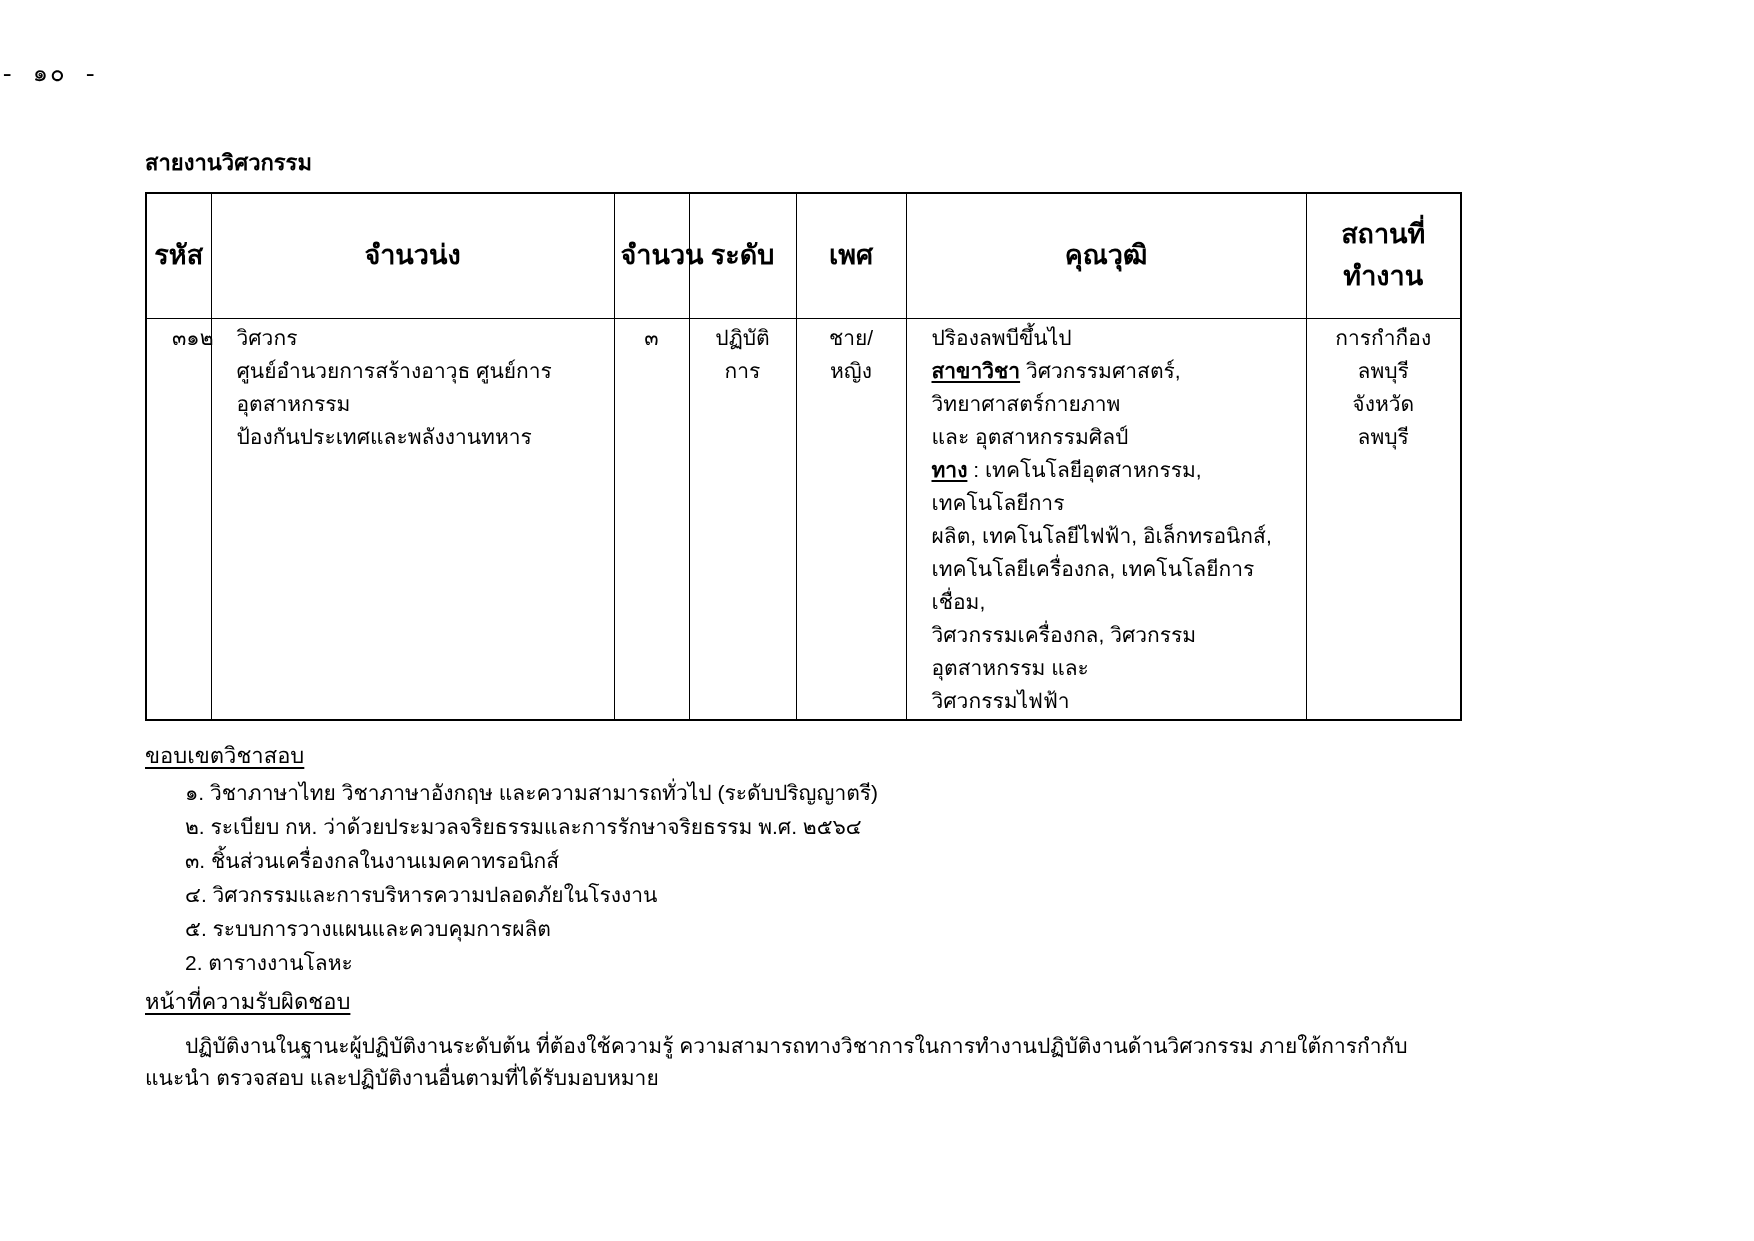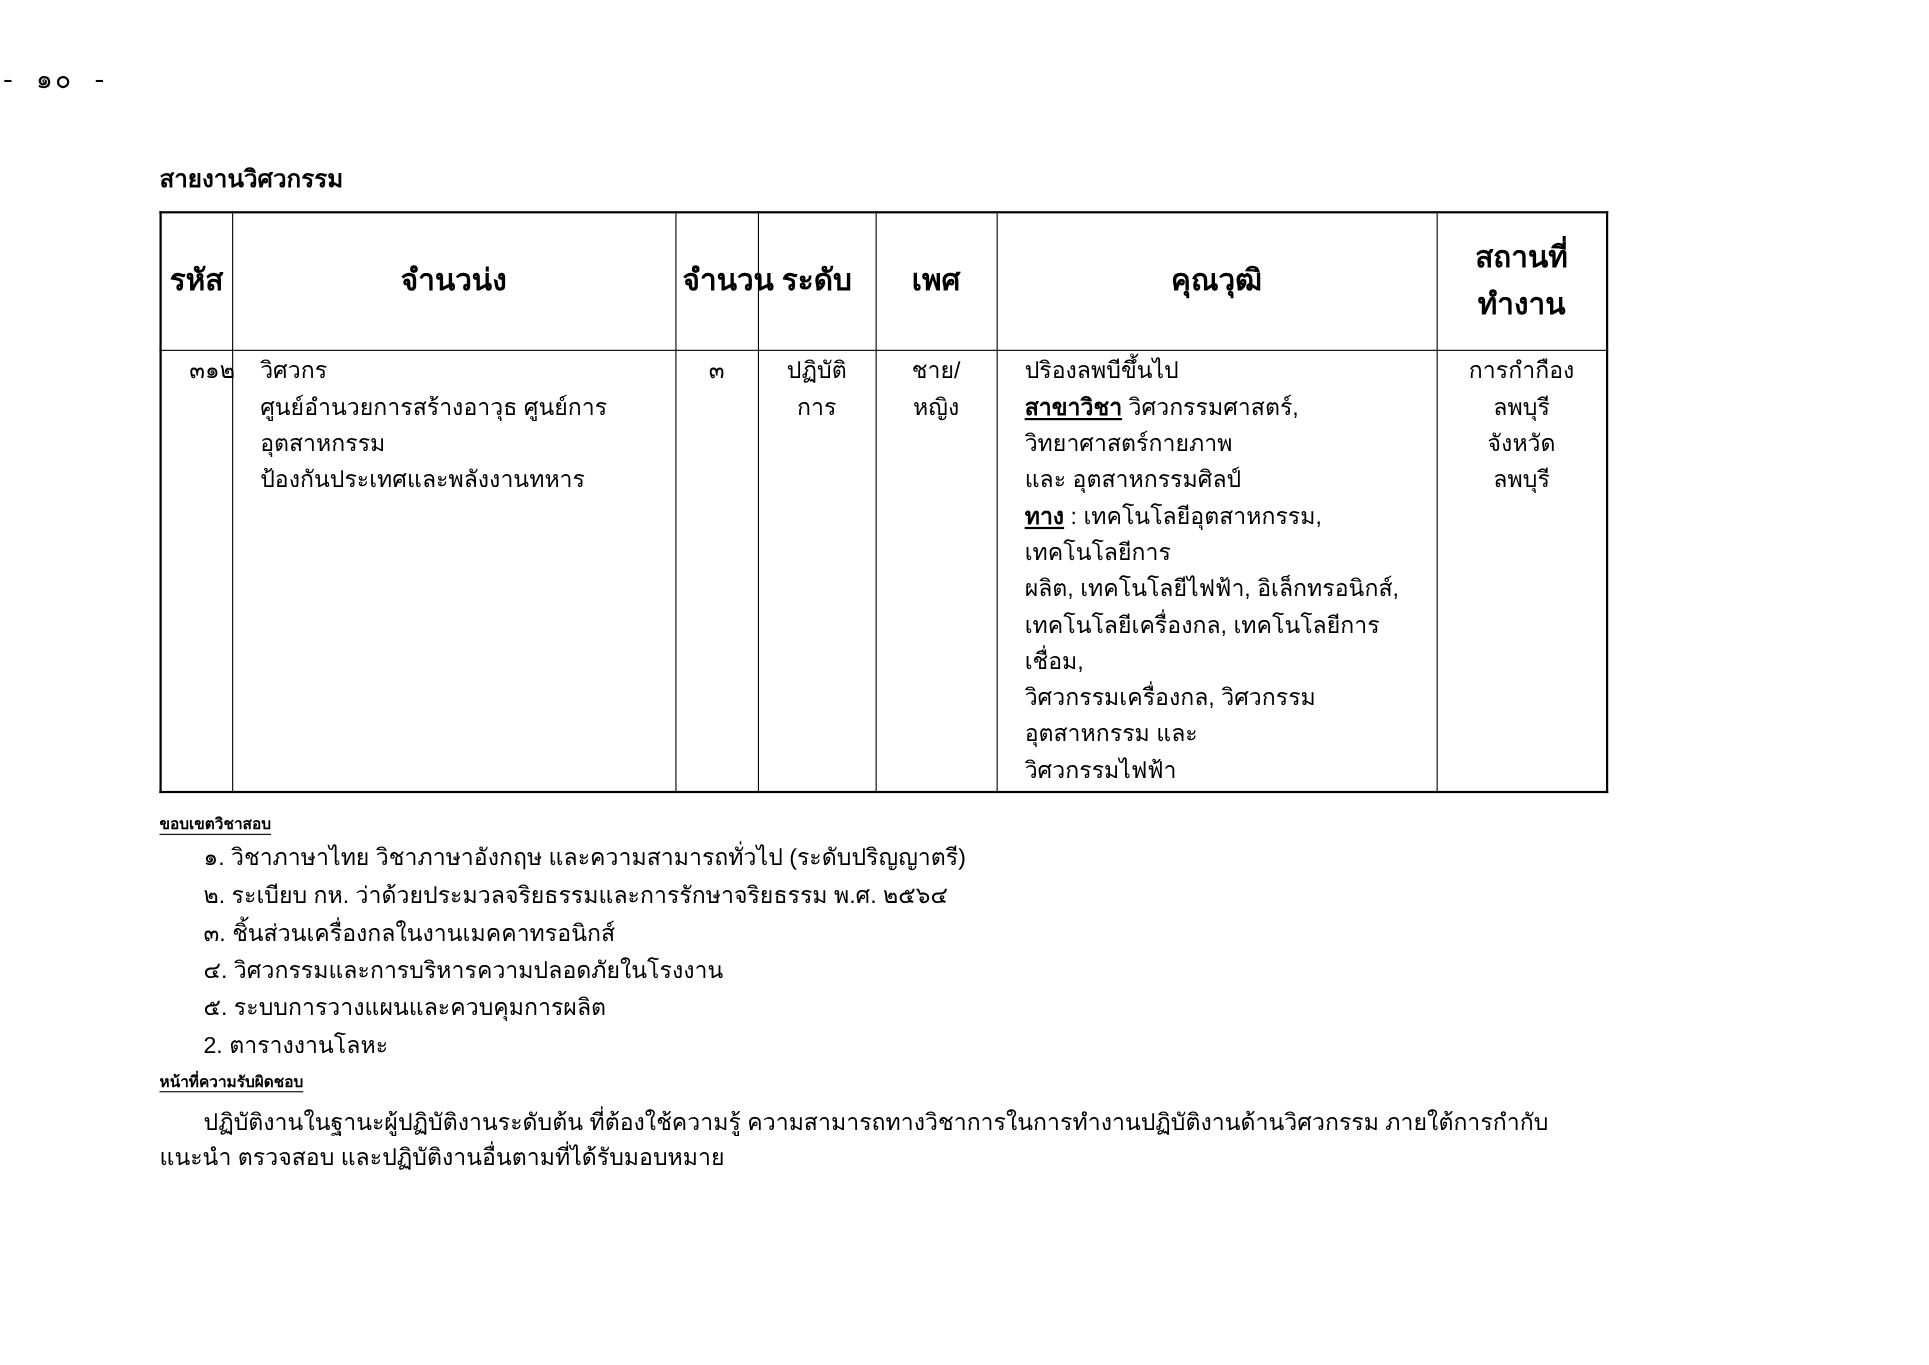--- a/index.html
+++ b/index.html
@@ -48,21 +48,21 @@
   col.c-qual { width: 400px; }
   col.c-work { width: 155px; }
   td.center { text-align: center; }
   .cell-line { min-height: 33px; line-height: 33px; }
   .qual-lead {
     font-weight: bold;
     text-decoration: underline;
     text-underline-offset: 3px;
   }
   .sub-heading {
-    font-weight: bold; font-size: 14px;
+    font-weight: normal; font-size: 22px;
     text-decoration: underline;
     text-underline-offset: 4px;
     margin-top: 18px;
   }
   .exam-list { margin-top: 8px; }
   .exam-item {
     padding-left: 40px;
     margin-bottom: 11px;
     line-height: 1.1;
   }

